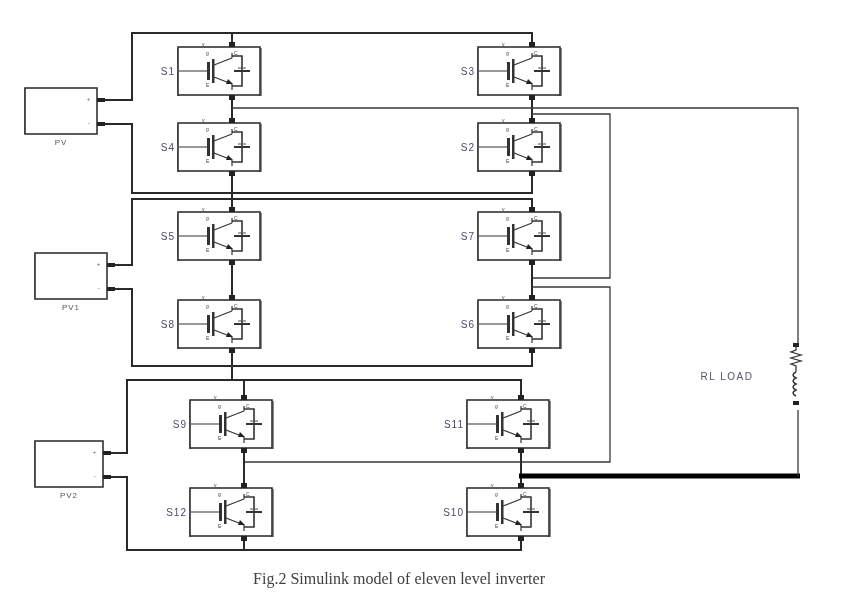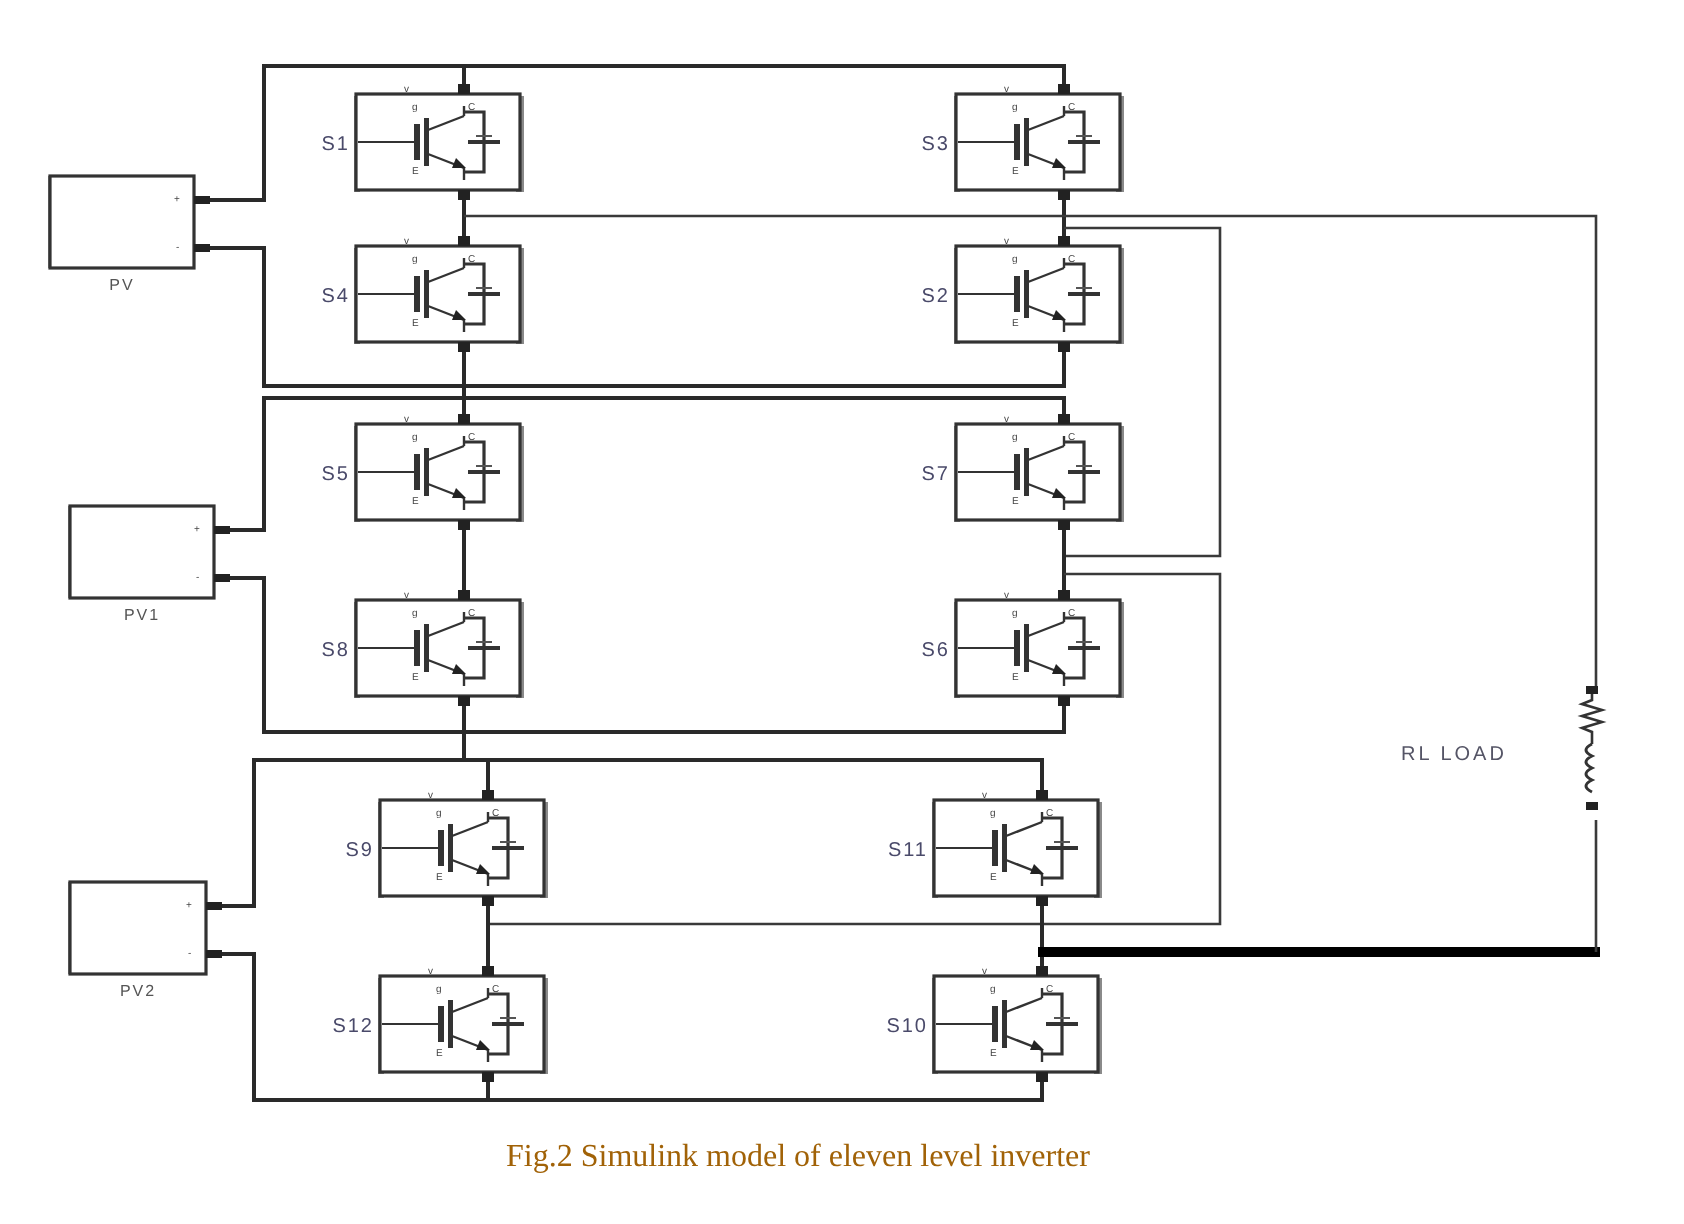--- a/index.html
+++ b/index.html
@@ -8,21 +8,21 @@
   .wire { stroke: #2a2a2a; stroke-width: 2; fill: none; }
   .wire-thin { stroke: #3a3a3a; stroke-width: 1.3; fill: none; }
   .wire-thick { stroke: #000000; stroke-width: 5; fill: none; }
   .blk { fill: #ffffff; stroke: #333333; stroke-width: 1.6; }
   .blk-shadow { fill: #8a8a8a; }
   .port { fill: #222222; }
   .sw-label { font-family: "Liberation Sans", sans-serif; font-size: 10px; fill: #4a4a6a; letter-spacing: 1px; }
   .pv-label { font-family: "Liberation Sans", sans-serif; font-size: 8px; fill: #555555; letter-spacing: 1px; }
   .tiny { font-family: "Liberation Sans", sans-serif; font-size: 5px; fill: #444444; }
   .load-label { font-family: "Liberation Sans", sans-serif; font-size: 10px; fill: #555566; letter-spacing: 1.5px; }
-  .caption { position: absolute; left: 0; width: 842px; top: 570px; text-align: center; font-family: "Liberation Serif", serif; font-size: 16px; color: #a16207; }
+  .caption { position: absolute; left: 0; width: 842px; top: 570px; text-align: center; font-family: "Liberation Serif", serif; font-size: 16px; color: #404040; }
   .caption span { position: relative; left: -22px; }
 </style>
 </head>
 <body>
 
 <svg id="diagram" width="842" height="612" viewBox="0 0 842 612">
   <g id="wires">
       <polyline points="105,100 132,100 132,33 532,33 532,42" class="wire"></polyline>
       <polyline points="232,33 232,42" class="wire"></polyline>
       <polyline points="105,124 132,124 132,193 532,193 532,176" class="wire"></polyline>

